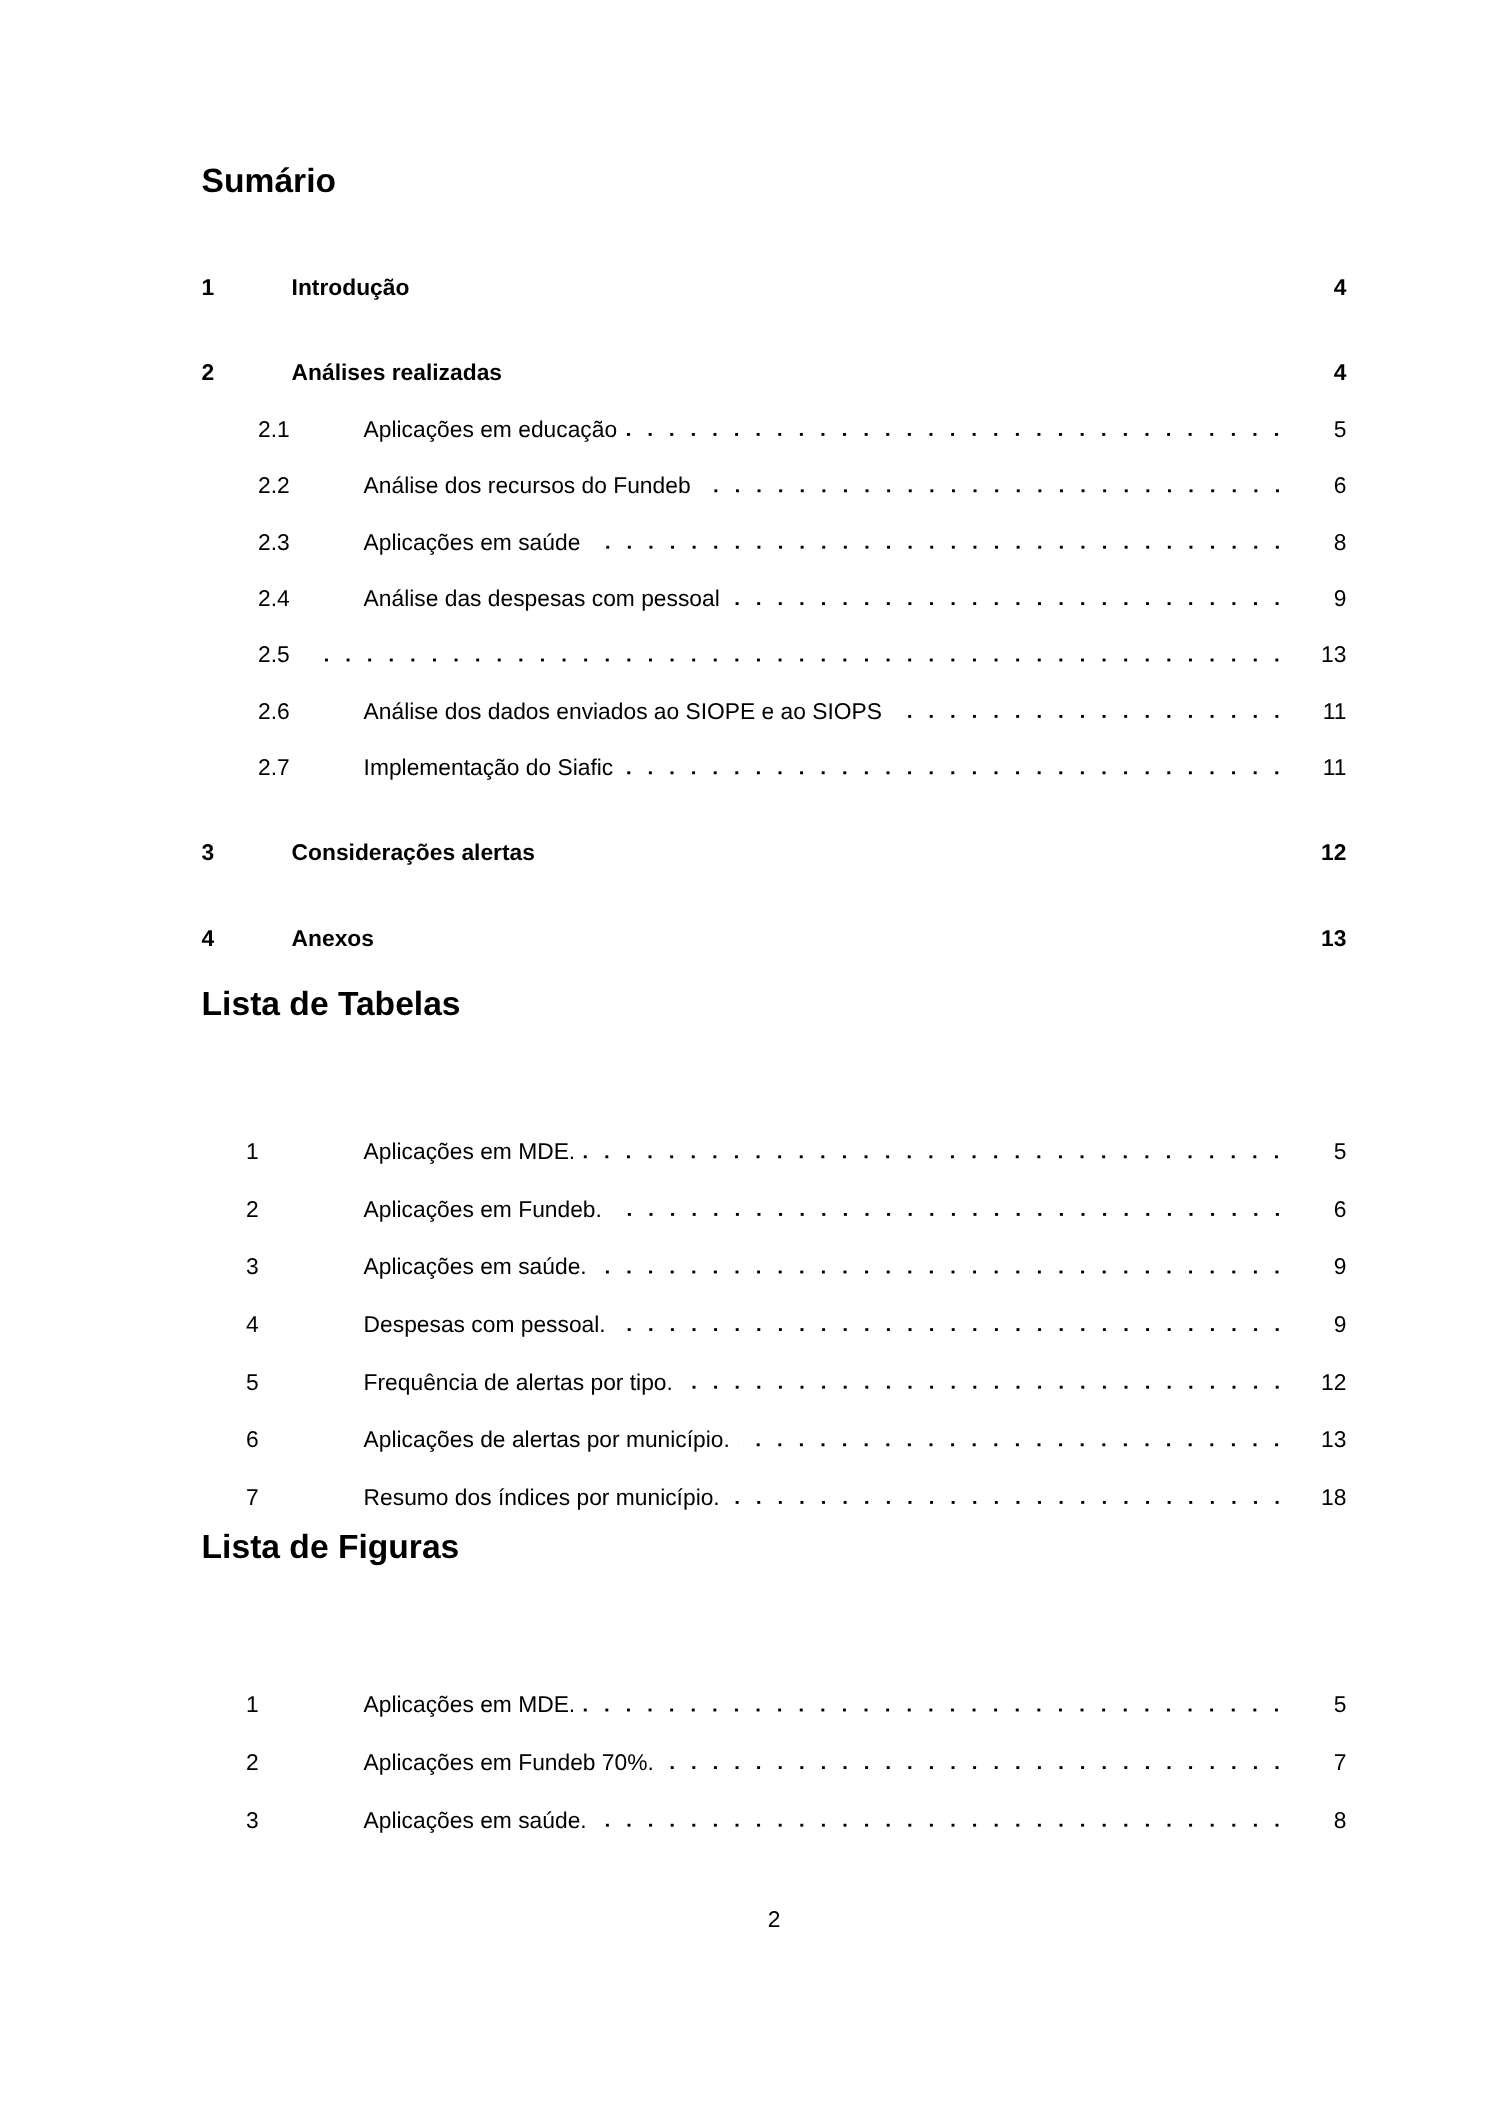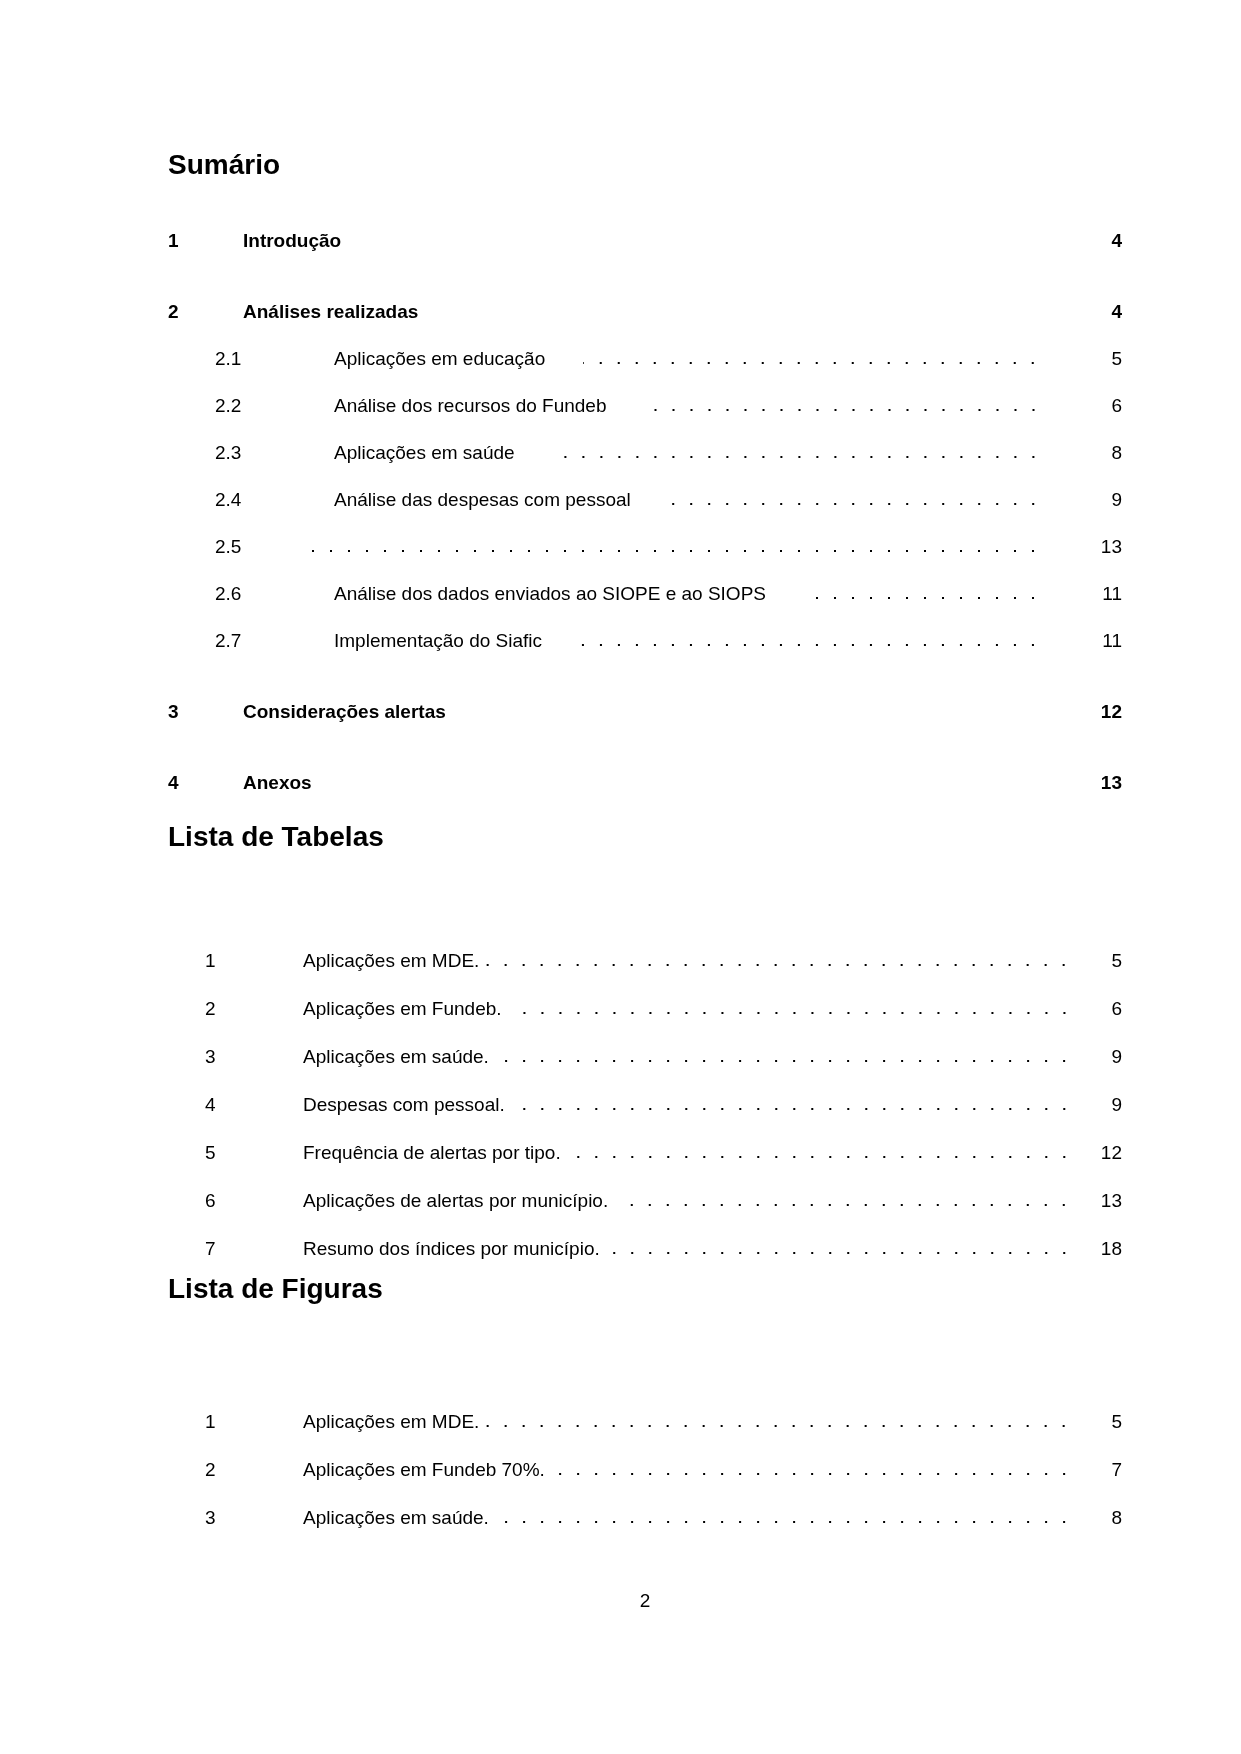--- a/index.html
+++ b/index.html
@@ -22,21 +22,21 @@
   }
   h1.doc-heading {
     position: absolute;
     left: 168px;
     margin: 0;
     font-size: 28px;
     line-height: 1.2;
     font-weight: bold;
     color: #000000;
   }
-  #toc-heading { top: 148px; text-align: center; }
+  #toc-heading { top: 134px; text-align: center; }
   #tables-heading { top: 820px; }
   #figures-heading { top: 1272px; }
 
   .entry-list {
     position: absolute;
     left: 168px;
     right: 119px;
   }
   #toc-list { top: 206px; }
   #tables-list { top: 950px; }
@@ -49,21 +49,21 @@
     line-height: 22px;
     height: 47px;
   }
   #tables-list .row, #figures-list .row { height: 48px; }
 
   .row.lvl1 {
     font-weight: bold;
     margin-top: 24px;
   }
   .row.lvl1 .num { width: 32px; flex: none; }
-  .row.lvl2 { padding-left: 47px; gap: 31px; }
+  .row.lvl2 { padding-left: 47px; }
   .row.lvl2 .num { width: 45px; flex: none; }
   .row.list-row { padding-left: 37px; }
   .row.list-row .num { width: 55px; flex: none; }
 
   .title { white-space: nowrap; margin-left: 43px; }
 
   .dots {
     flex: 1 1 auto;
     height: 4px;
     margin: 0 8px 0 7px;

